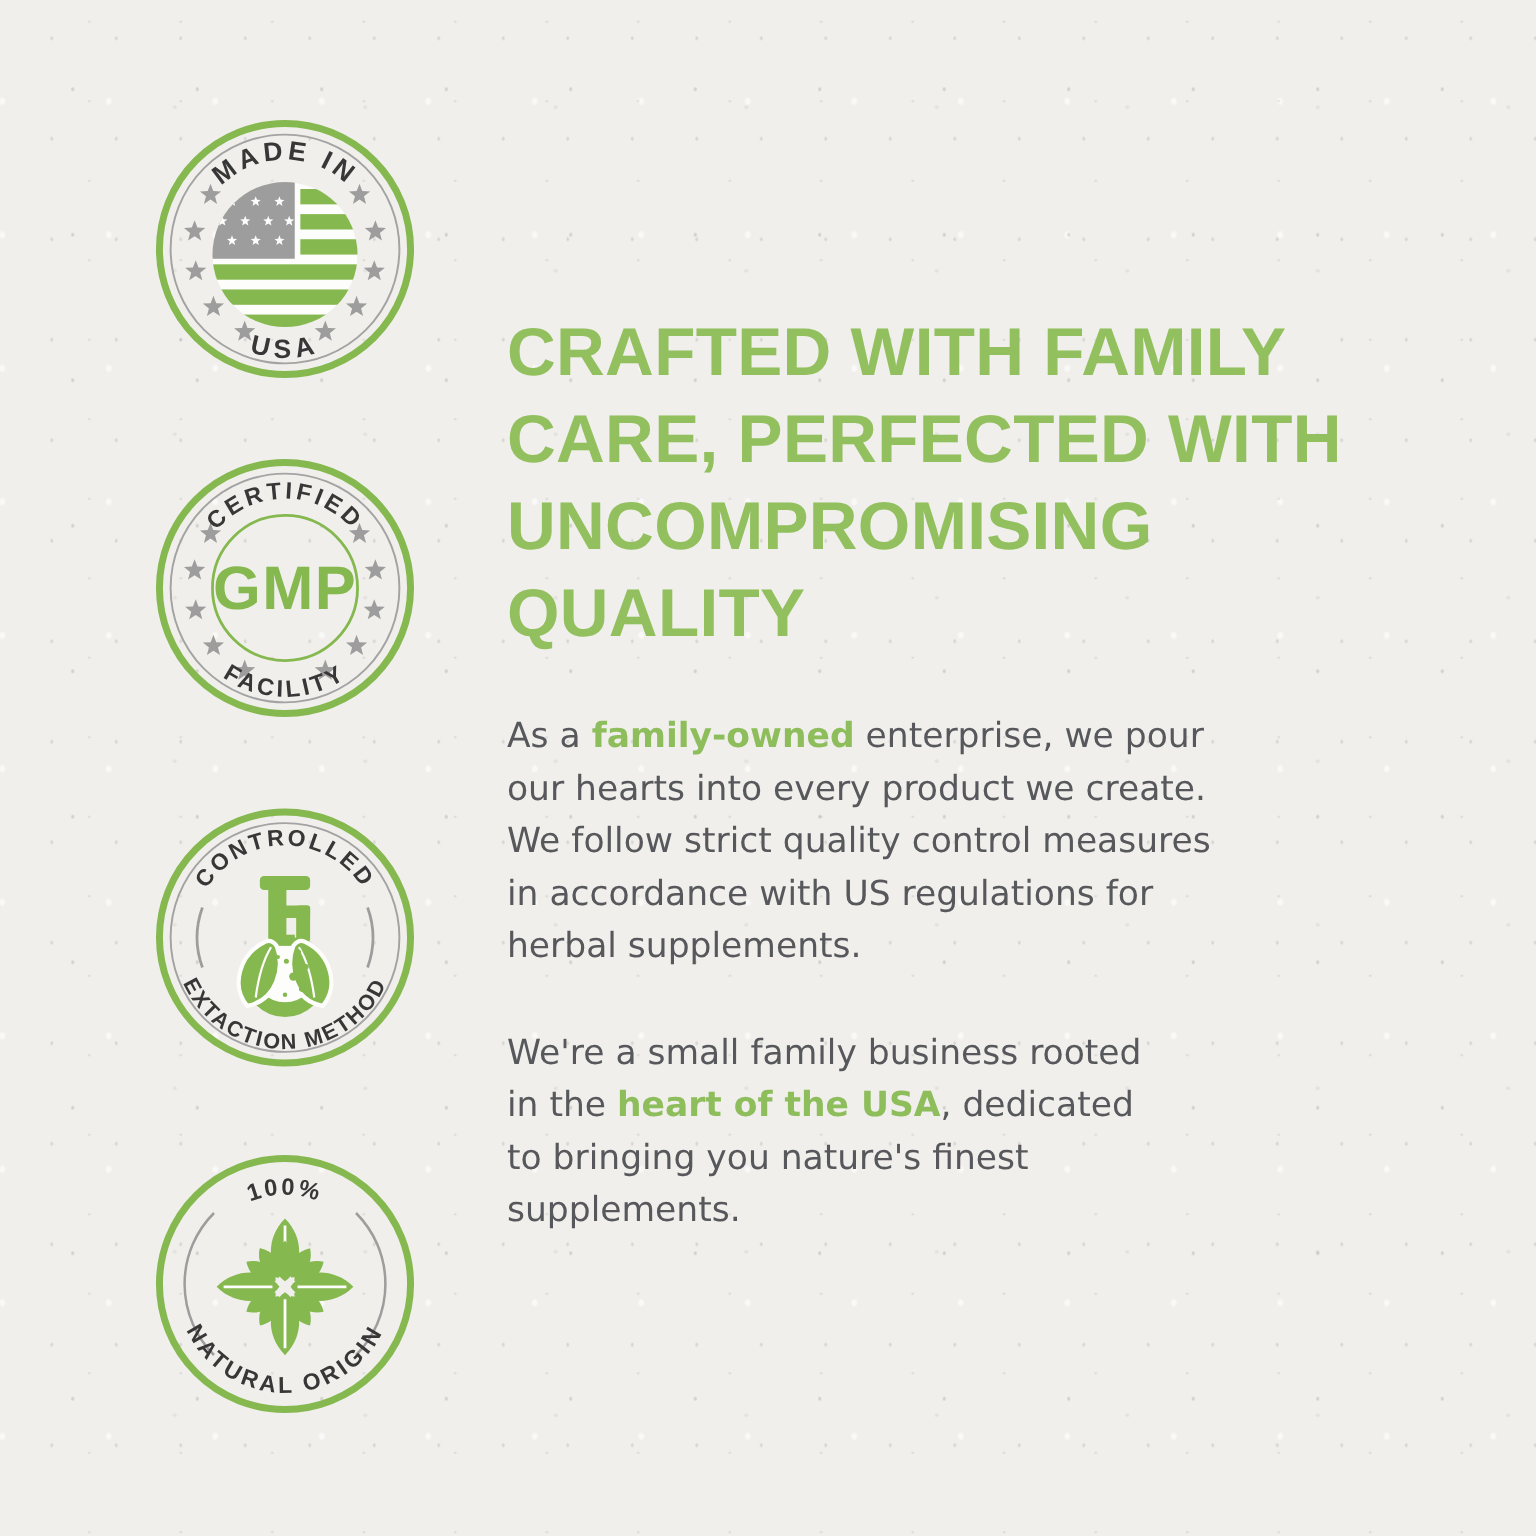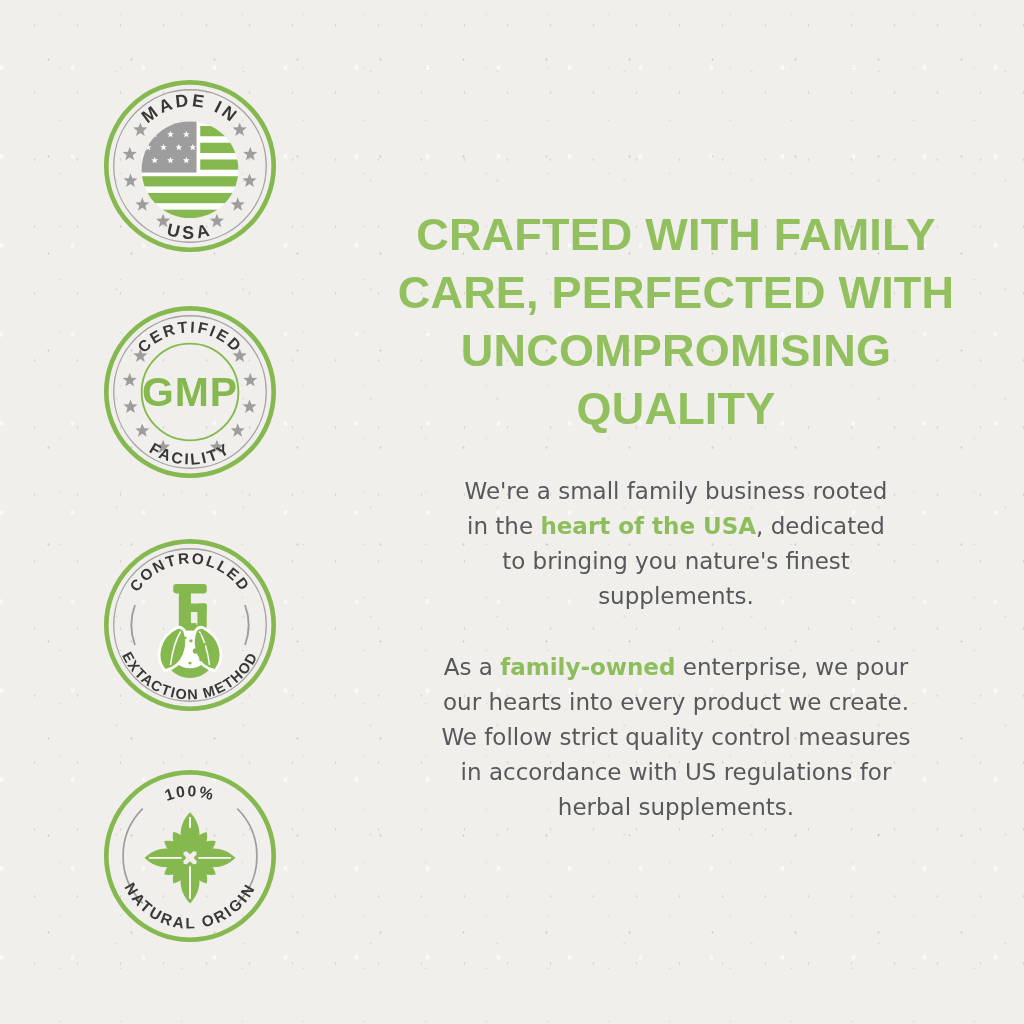--- a/index.html
+++ b/index.html
@@ -13,21 +13,21 @@
       radial-gradient(rgba(60,60,55,0.14) 0.6px, transparent 1.1px),
       radial-gradient(rgba(255,255,255,0.6) 1.4px, transparent 2.4px);
     background-size:83px 97px, 61px 53px, 127px 109px, 43px 67px, 71px 89px;
     background-position:7px 11px, 29px 41px, 53px 17px, 13px 59px, 37px 23px;
     font-family:"Liberation Sans", sans-serif;
   }
   .badge{position:absolute;left:97px;width:186px;height:186px;}
   .badge svg{width:100%;height:100%;display:block;}
   .badge-1{top:73px;} .badge-2{top:299px;} .badge-3{top:532px;} .badge-4{top:763px;}
   .arc-text{fill:var(--dark-text,#373737);font-family:"Liberation Sans",sans-serif;font-weight:bold;}
-  .content{position:absolute;left:376px;top:206px;width:600px;text-align:center;}
+  .content{position:absolute;left:338px;top:206px;width:600px;}
   h1{
     margin:0;white-space:pre-line;
     font-family:"Liberation Sans",sans-serif;font-weight:bold;
     font-size:45px;line-height:58px;letter-spacing:0.2px;
     color:var(--heading-green,#93c05e);
   }
   .para{
     margin:36px 0 0 0;white-space:pre-line;
     font-family:"DejaVu Sans",sans-serif;
     font-size:23px;line-height:35px;
@@ -219,22 +219,22 @@
     <textPath href="#b4bot" startOffset="50%" text-anchor="middle">NATURAL ORIGIN</textPath>
   </text>
 </svg>
 </div>
 
 <div class="content">
   <h1>CRAFTED WITH FAMILY
 CARE, PERFECTED WITH
 UNCOMPROMISING
 QUALITY</h1>
-  <p class="para"><span>We're a small family business rooted
-in the </span><span class="hl">heart of the USA</span><span>, dedicated
-to bringing you nature's finest
-supplements.</span></p>
   <p class="para"><span>As a </span><span class="hl">family-owned</span><span> enterprise, we pour
 our hearts into every product we create.
 We follow strict quality control measures
 in accordance with US regulations for
 herbal supplements.</span></p>
+  <p class="para"><span>We're a small family business rooted
+in the </span><span class="hl">heart of the USA</span><span>, dedicated
+to bringing you nature's finest
+supplements.</span></p>
 </div>
 
 </body></html>

